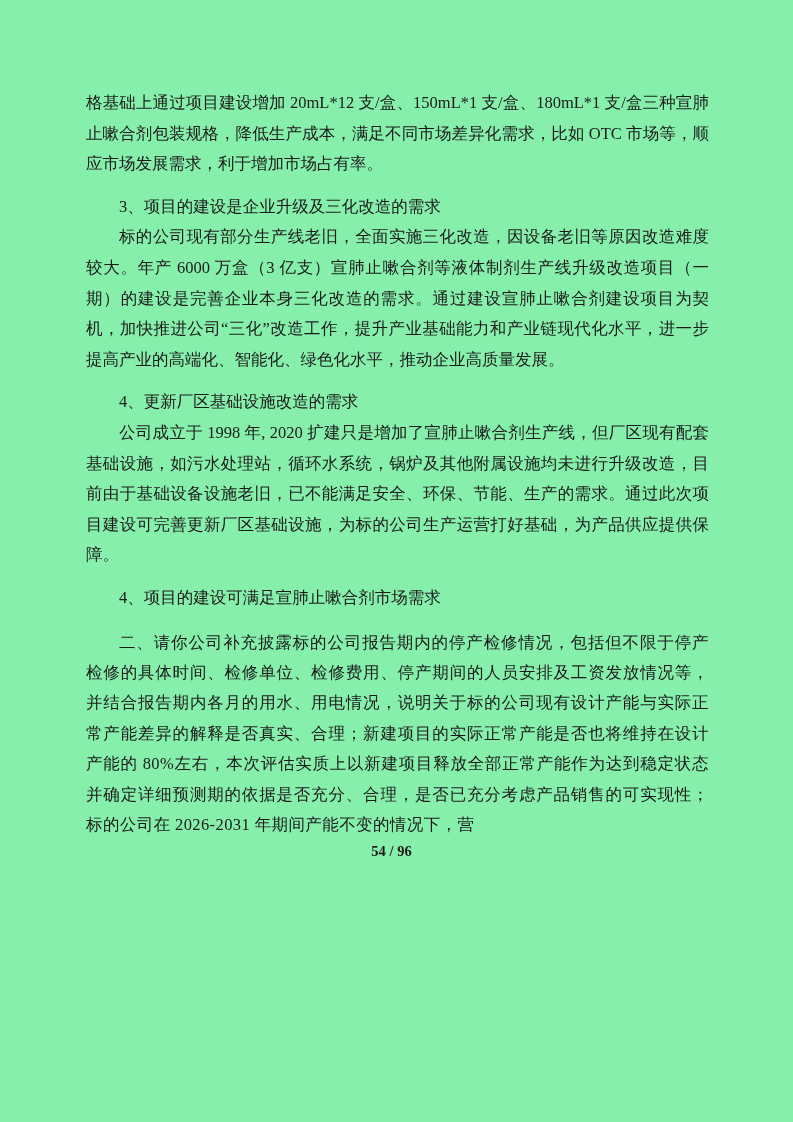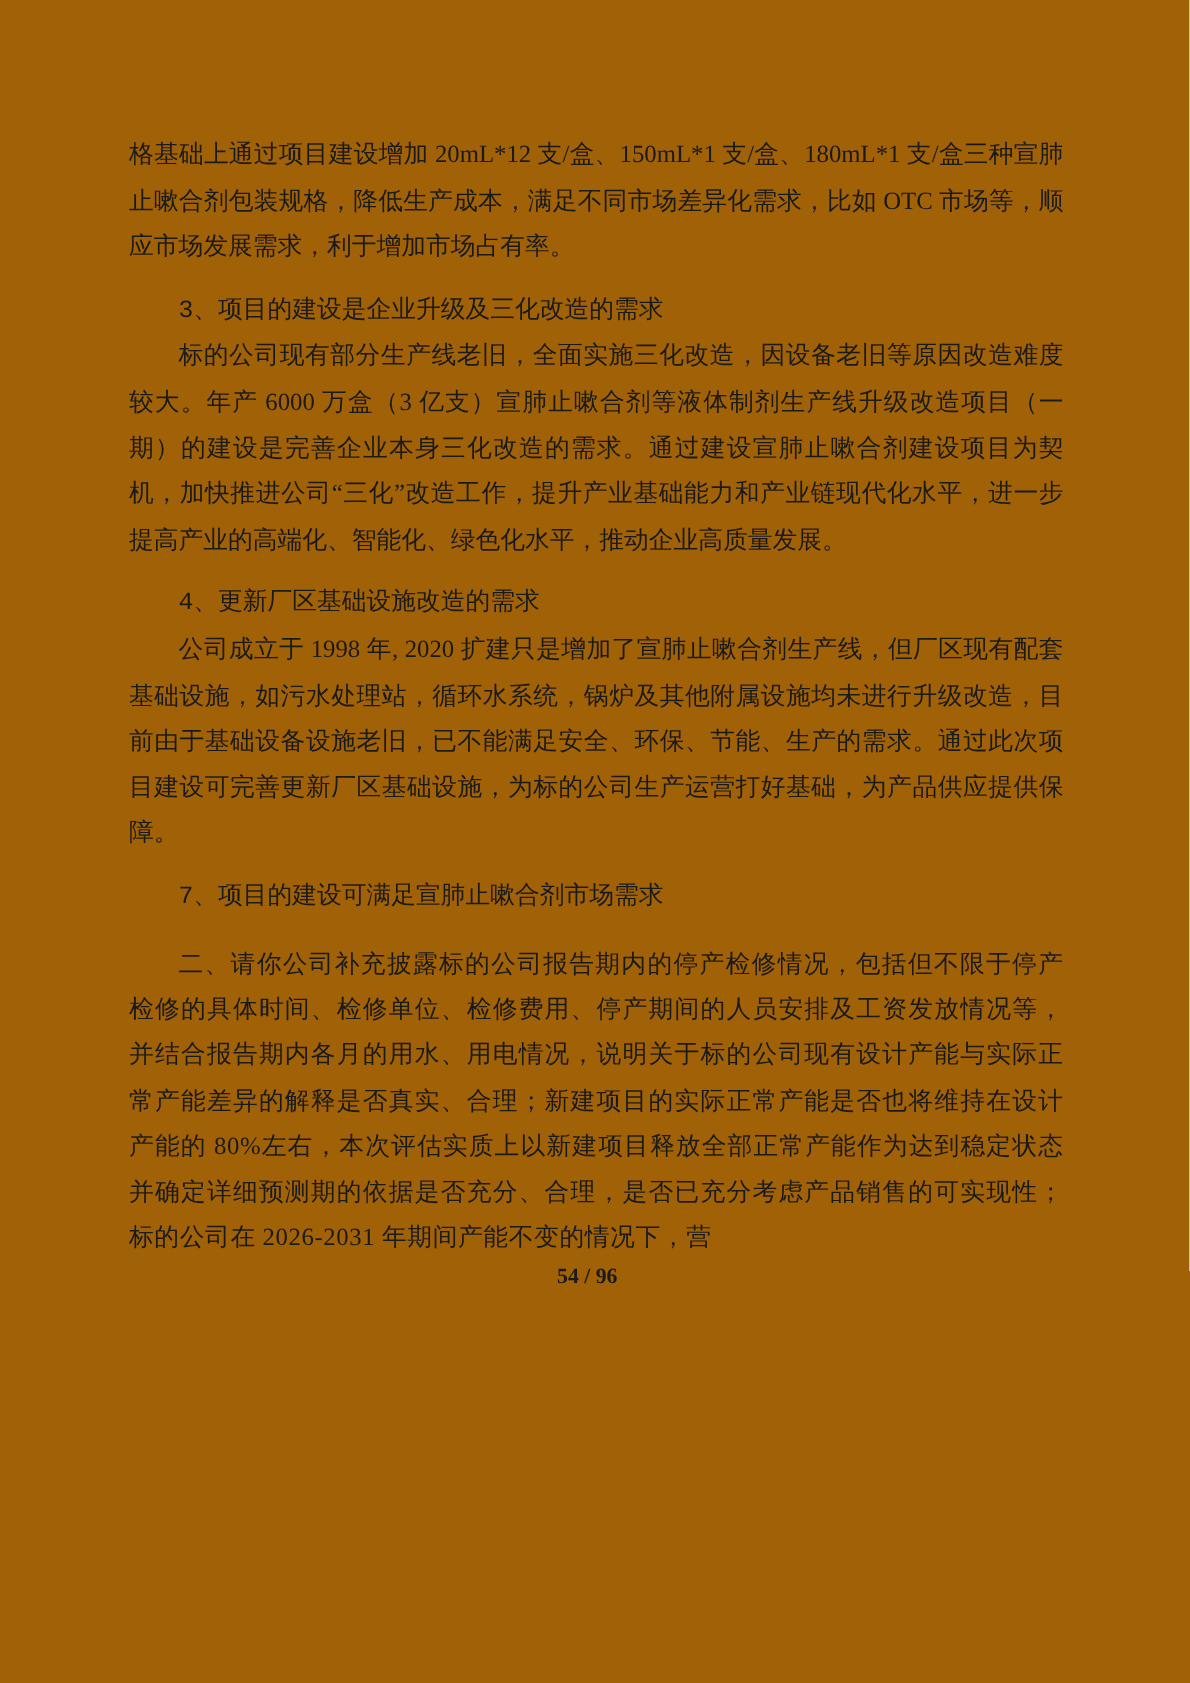--- a/index.html
+++ b/index.html
@@ -5,21 +5,21 @@
   html, body {
     margin: 0;
     padding: 0;
     background: #ffffff;
   }
   .doc-page {
     position: relative;
     width: 793px;
     height: 1122px;
     margin: 0 auto;
-    background: #a16207;
+    background: #86efac;
     box-sizing: border-box;
     padding: 88px 84px 0 86px;
     font-family: "Liberation Serif", "DejaVu Serif", serif;
     color: #1a1a1a;
     overflow: hidden;
   }
   .doc-page p {
     margin: 0;
     font-size: 16.5px;
     line-height: 30.6px;
@@ -29,21 +29,20 @@
   }
   .para-indent {
     text-indent: 2em;
   }
   .para-noindent {
     text-indent: 0;
   }
   .section-heading {
     text-indent: 2em;
     margin-top: 12px !important;
-    font-family: Liberation Mono, monospace;
   }
   .bold-question {
     font-weight: normal;
     letter-spacing: 0.4px;
     margin-top: 14px !important;
     line-height: 30.4px !important;
   }
   .page-number {
     margin-top: 3px;
     text-align: center;
@@ -61,20 +60,20 @@
   <p class="para-noindent">格基础上通过项目建设增加 20mL*12 支/盒、150mL*1 支/盒、180mL*1 支/盒三种宣肺止嗽合剂包装规格，降低生产成本，满足不同市场差异化需求，比如 OTC 市场等，顺应市场发展需求，利于增加市场占有率。</p>
 
   <p class="section-heading">3、项目的建设是企业升级及三化改造的需求</p>
 
   <p class="para-indent">标的公司现有部分生产线老旧，全面实施三化改造，因设备老旧等原因改造难度较大。年产 6000 万盒（3 亿支）宣肺止嗽合剂等液体制剂生产线升级改造项目（一期）的建设是完善企业本身三化改造的需求。通过建设宣肺止嗽合剂建设项目为契机，加快推进公司“三化”改造工作，提升产业基础能力和产业链现代化水平，进一步提高产业的高端化、智能化、绿色化水平，推动企业高质量发展。</p>
 
   <p class="section-heading">4、更新厂区基础设施改造的需求</p>
 
   <p class="para-indent">公司成立于 1998 年, 2020 扩建只是增加了宣肺止嗽合剂生产线，但厂区现有配套基础设施，如污水处理站，循环水系统，锅炉及其他附属设施均未进行升级改造，目前由于基础设备设施老旧，已不能满足安全、环保、节能、生产的需求。通过此次项目建设可完善更新厂区基础设施，为标的公司生产运营打好基础，为产品供应提供保障。</p>
 
-  <p class="section-heading">7、项目的建设可满足宣肺止嗽合剂市场需求</p>
+  <p class="section-heading">4、项目的建设可满足宣肺止嗽合剂市场需求</p>
 
 
   <p class="para-indent bold-question">二、请你公司补充披露标的公司报告期内的停产检修情况，包括但不限于停产检修的具体时间、检修单位、检修费用、停产期间的人员安排及工资发放情况等，并结合报告期内各月的用水、用电情况，说明关于标的公司现有设计产能与实际正常产能差异的解释是否真实、合理；新建项目的实际正常产能是否也将维持在设计产能的 80%左右，本次评估实质上以新建项目释放全部正常产能作为达到稳定状态并确定详细预测期的依据是否充分、合理，是否已充分考虑产品销售的可实现性；标的公司在 2026-2031 年期间产能不变的情况下，营</p>
 
   <div class="page-number">54 / 96</div>
 
 </div>
 
 </body></html>

